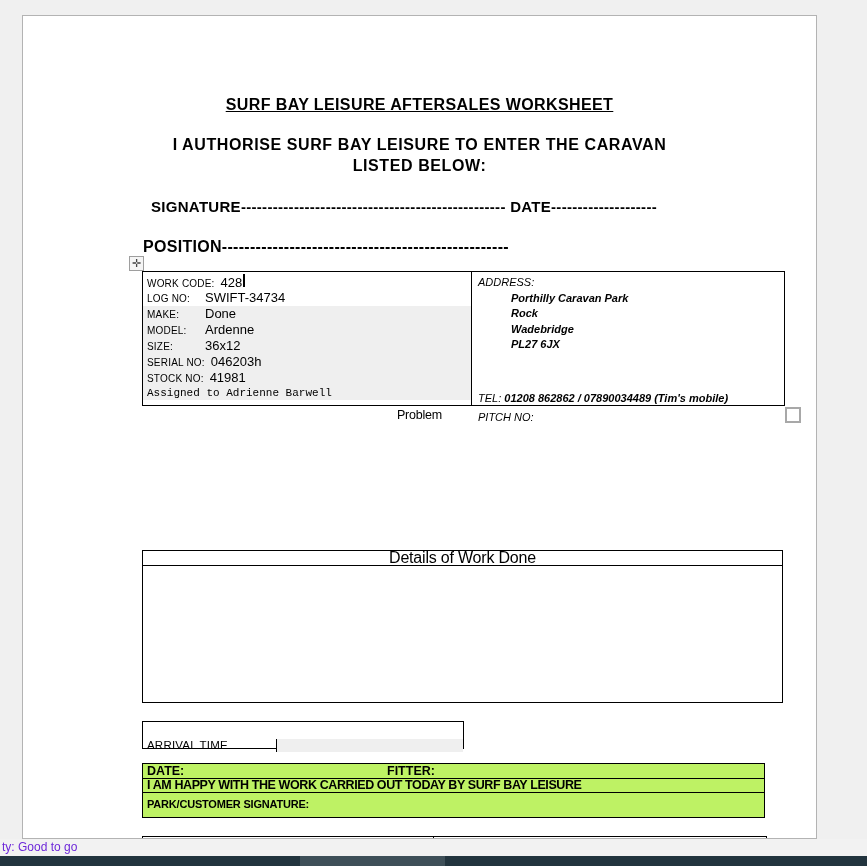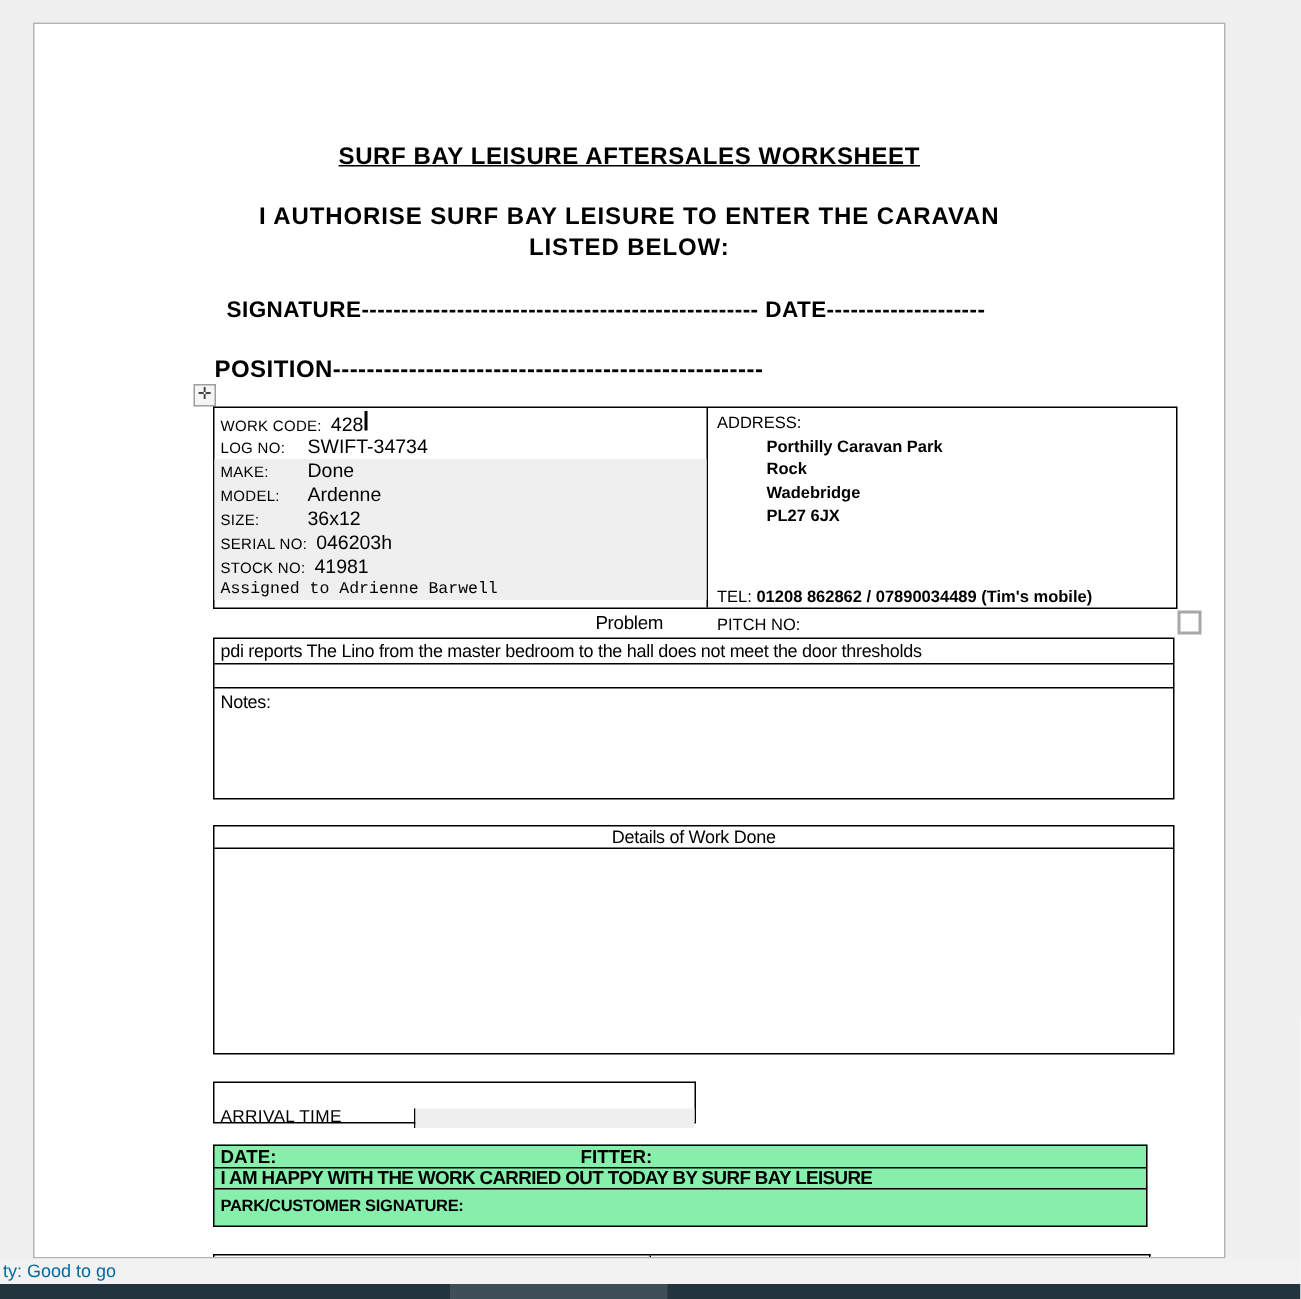--- a/index.html
+++ b/index.html
@@ -37,21 +37,21 @@
     position:absolute; left:762px; top:391px; width:16px; height:16px;
     border:2px solid #a8a8a8; background:#fff;
   }
 
   
   .info-table {
     position:absolute; left:119px; top:255px; width:643px; height:135px;
     border:1px solid #000; display:flex;
   }
   .info-left  { width:329px; border-right:1px solid #000; padding-top:2px; }
-  .info-right { flex:1; position:relative; font-size:11px; }
+  .info-right { flex:1; position:relative; font-size:11px;font-style:italic; }
   .field-row { height:16px; line-height:16px; padding-left:4px; display:flex; align-items:baseline; white-space:nowrap; }
   .field-row .flabel { font-size:10px; letter-spacing:.2px; min-width:52px; }
   .field-row .fvalue { font-size:13px; margin-left:6px; }
   .shaded-block { background:#efefef; }
   .assigned-note { height:14px; line-height:14px; padding-left:4px; font-size:11px;font-family:Liberation Mono, monospace; }
   .caret { display:inline-block; width:1.5px; height:13px; background:#000; margin-left:1px; vertical-align:text-bottom; }
   .addr-block { position:absolute; top:3px; left:6px; line-height:15.6px; }
   .addr-lines { font-weight:bold;margin-left:33px; }
   .pitch-label { position:absolute; top:93px; left:6px;margin-top:46px; }
   .tel-line { position:absolute; bottom:1px; left:6px; white-space:nowrap; }
@@ -68,58 +68,58 @@
     padding-left:4px; font-size:12px; letter-spacing:-.2px; white-space:nowrap; }
   .problem-row2 { height:16px; border-bottom:1px solid #000; }
   .notes-cell { height:72px; padding:2px 0 0 4px; font-size:12px; letter-spacing:-.2px; }
 
   
   .details-table {
     position:absolutes; position:absolute; left:119px; top:534px; width:641px; height:153px;
     border:1px solid #000;
   }
   .details-header { height:15px; line-height:14px; border-bottom:1px solid #000;
-    text-align:center; font-size:12px; letter-spacing:-.2px; }
+    text-align:center; font-size:16px; letter-spacing:-.2px; }
   .details-body { height:136px; }
 
   
   .times-table {
     position:absolute; left:119px; top:705px; width:322px; height:28px;
     border:1px solid #000;
   }
   .times-row { display:flex; height:13px;margin-top:17px; }
   .times-row + .times-row { border-top:1px solid #000; height:13px; }
   .times-label { width:134px; border-right:1px solid #000; padding-left:4px;
     font-size:11.5px; line-height:12.5px; letter-spacing:.2px; }
   .times-value { flex:1; background:#efefef; }
 
   
   .signoff-table {
     position:absolute; left:119px; top:747px; width:623px;
-    border:1px solid #000; background:#86efac;
+    border:1px solid #000; background:#bef264;
   }
   .signoff-row1 { height:15px; line-height:14px; border-bottom:1px solid #000;
     font-weight:bold; font-size:12.5px; position:relative; padding-left:4px; }
   .fitter-label { position:absolute; left:244px; top:0; }
   .signoff-row2 { height:14px; line-height:13px; border-bottom:1px solid #000;
     font-weight:bold; font-size:12.5px; letter-spacing:-.4px; padding-left:4px; white-space:nowrap; }
   .signoff-row3 { height:24px; line-height:22px; font-weight:bold; font-size:11px;
     letter-spacing:-.2px; padding-left:4px; }
 
   
   .partial-table {
     position:absolute; left:119px; top:820px; width:625px; height:12px;
     border:1px solid #000; border-bottom:none; display:flex;
   }
   .partial-cell1 { width:291px; border-right:1px solid #000; }
 
   
   .status-bar {
     position:absolute; left:0; top:839px; width:867px; height:17px;
-    background:#f2f2f2; font-size:12px; color:#0369a1; line-height:16px; padding-left:2px;
+    background:#f2f2f2; font-size:12px; color:#6d28d9; line-height:16px; padding-left:2px;
   }
   .task-bar { position:absolute; left:0; top:856px; width:867px; height:10px; background:#22343e; }
   .task-bar-segment { position:absolute; left:300px; top:0; width:145px; height:10px; background:#3e4f58; }
 </style>
 </head>
 <body>
 
 <div class="page">
 
   <div class="doc-title">SURF BAY LEISURE AFTERSALES WORKSHEET</div>
@@ -176,25 +176,20 @@
       <div class="pitch-label">PITCH NO:</div>
       <div class="tel-line">
         <span>TEL: </span><span class="bold">01208 862862 / 07890034489 (Tim's mobile)</span>
       </div>
     </div>
   </div>
 
   <div class="problem-header">Problem</div>
   <div class="resize-handle"></div>
 
-  <div class="problem-table">
-    <div class="problem-row1">pdi reports The Lino from the master bedroom to the hall does not meet the door thresholds</div>
-    <div class="problem-row2"></div>
-    <div class="notes-cell">Notes:</div>
-  </div>
 
   <div class="details-table">
     <div class="details-header">Details of Work Done</div>
     <div class="details-body"></div>
   </div>
 
   <div class="times-table">
     <div class="times-row">
       <div class="times-label">ARRIVAL TIME</div>
       <div class="times-value"></div>

